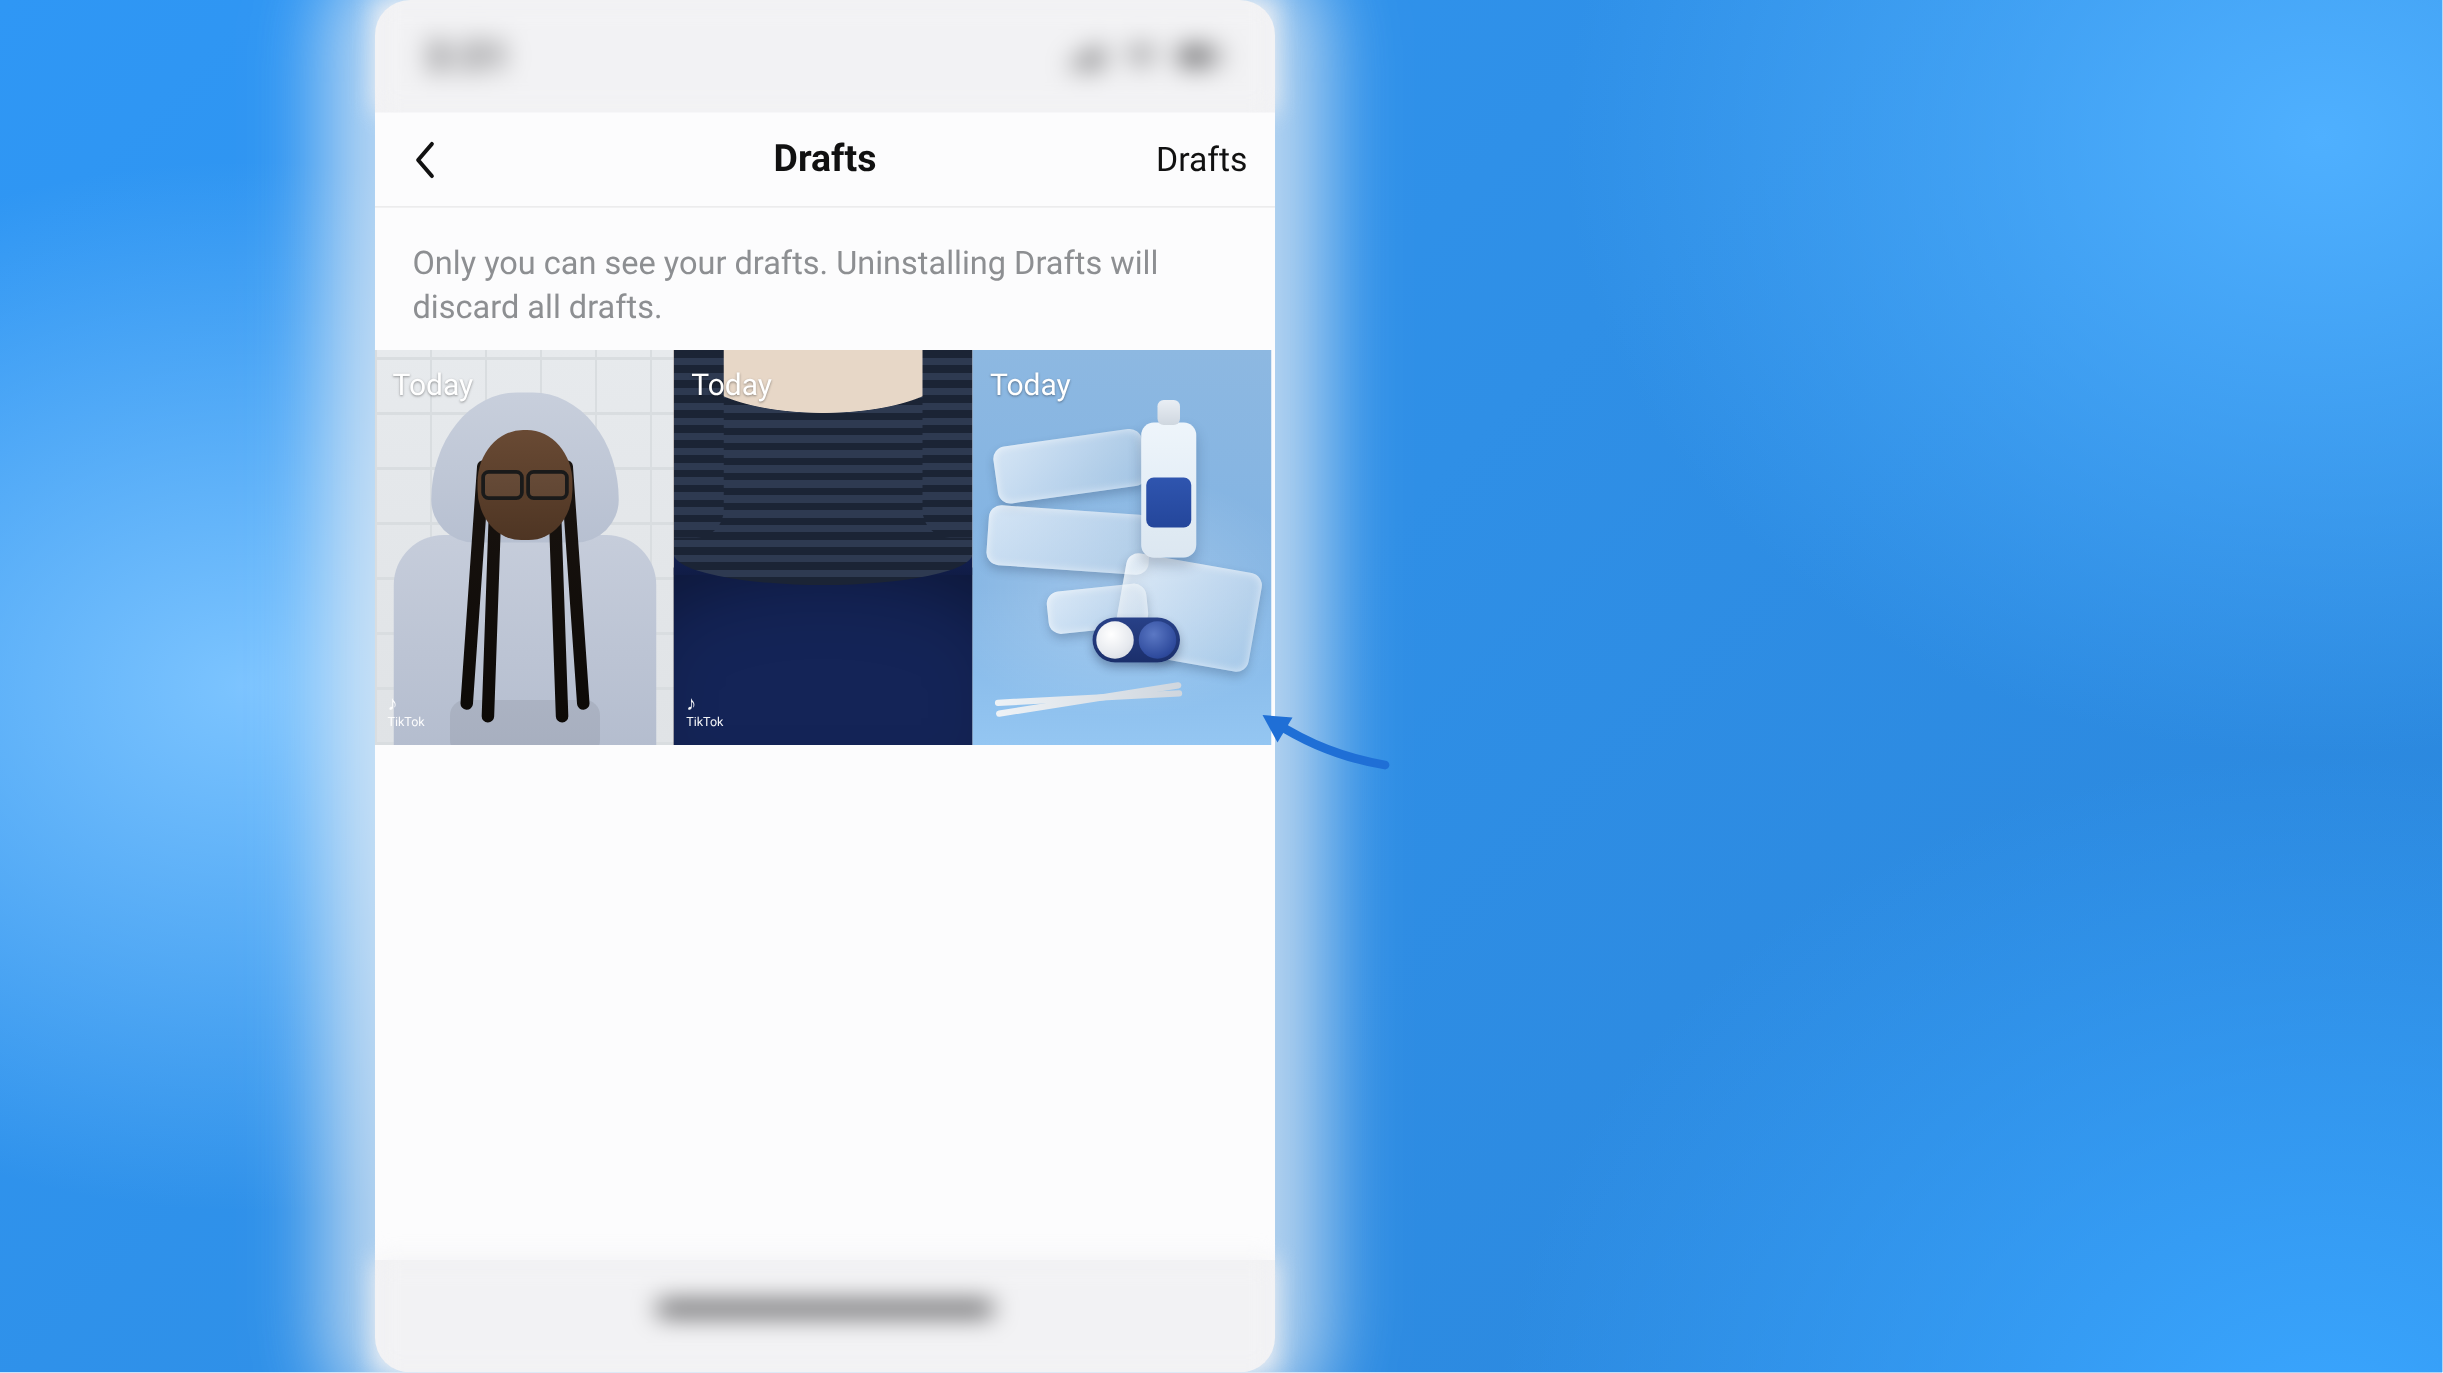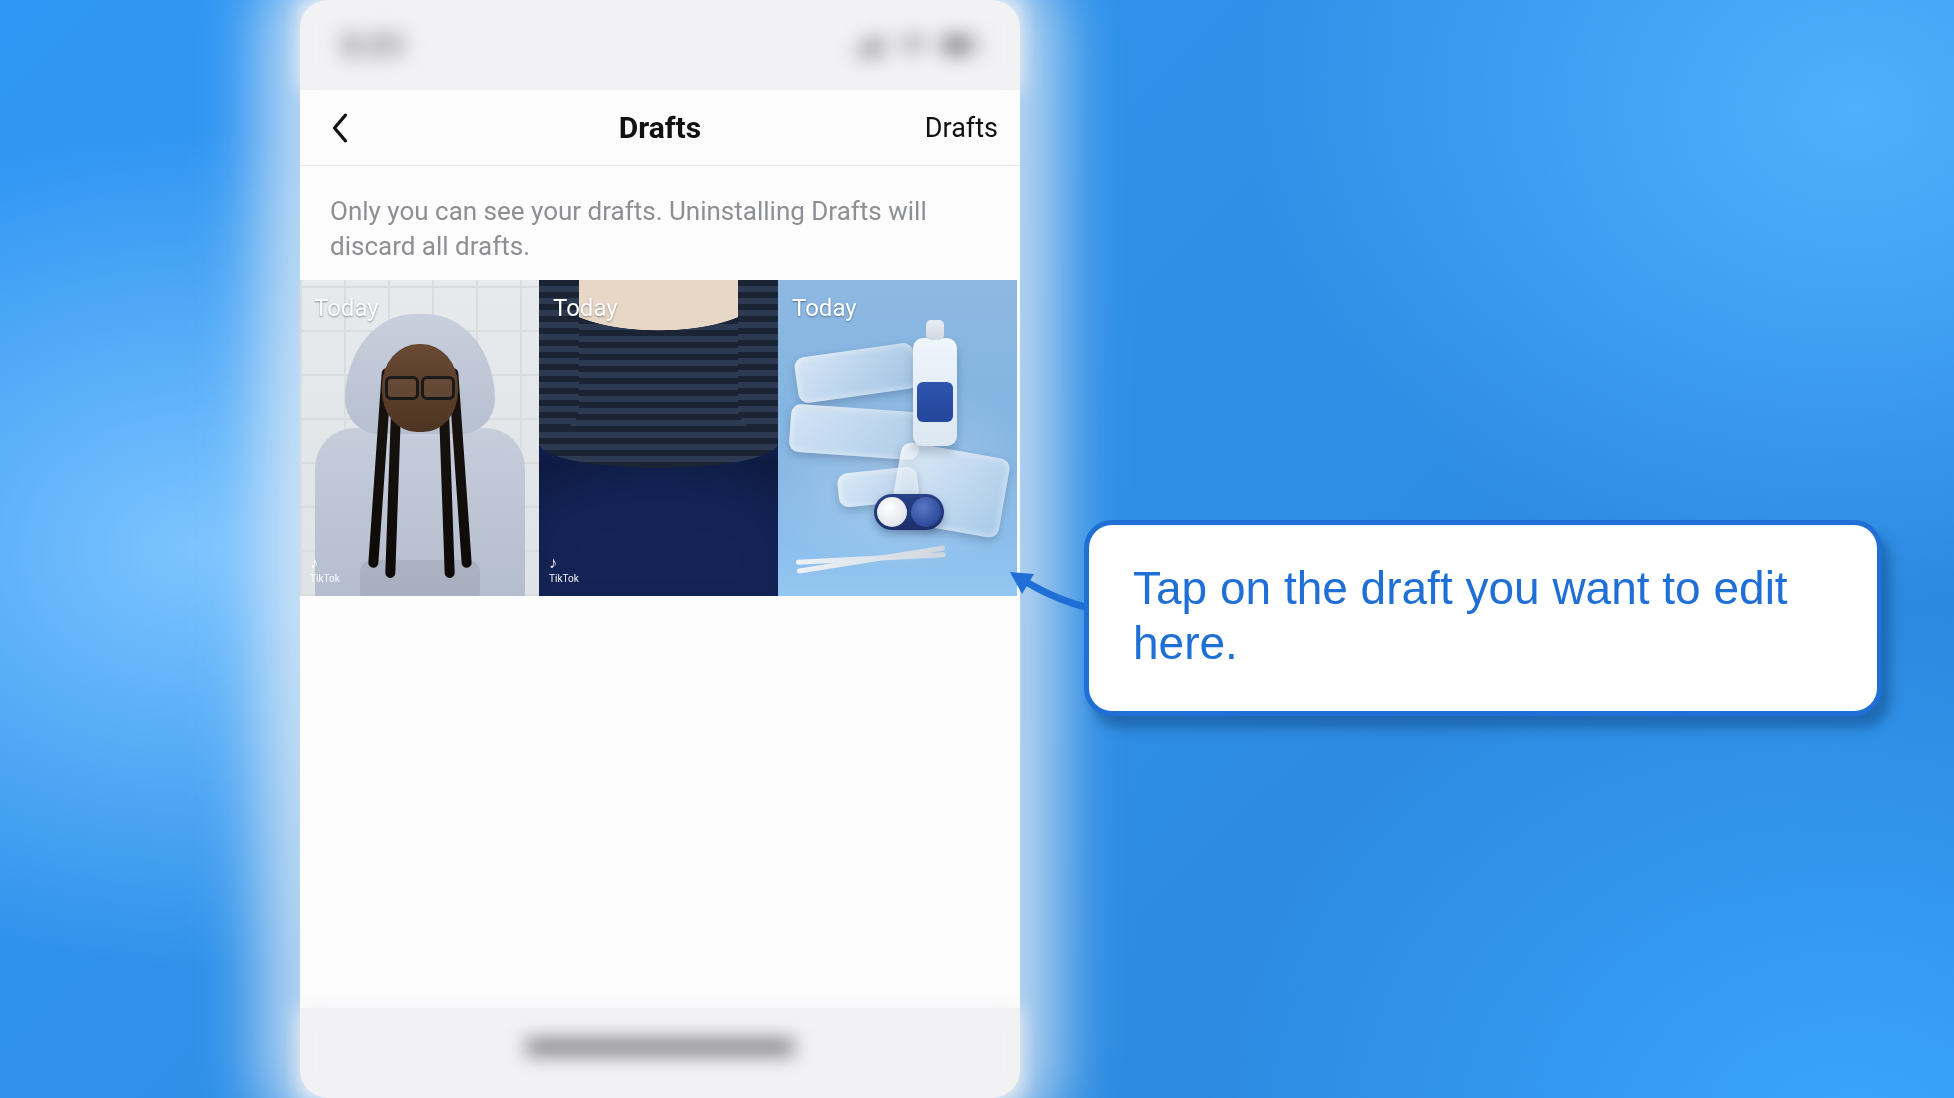--- a/index.html
+++ b/index.html
@@ -216,16 +216,13 @@
     </div>
   </div>
 
   <div class="arrow">
     <svg viewBox="0 0 110 60">
       <path d="M104 52 C 80 48 50 40 16 18" fill="none" stroke="#1f6fd6" stroke-width="7" stroke-linecap="round"></path>
       <path d="M6 12 L30 14 L18 34 Z" fill="#1f6fd6"></path>
     </svg>
   </div>
 
-  <div class="callout">
-    <span>Tap on the draft you want to edit here.</span>
-  </div>
 </div>
 
 </body></html>

